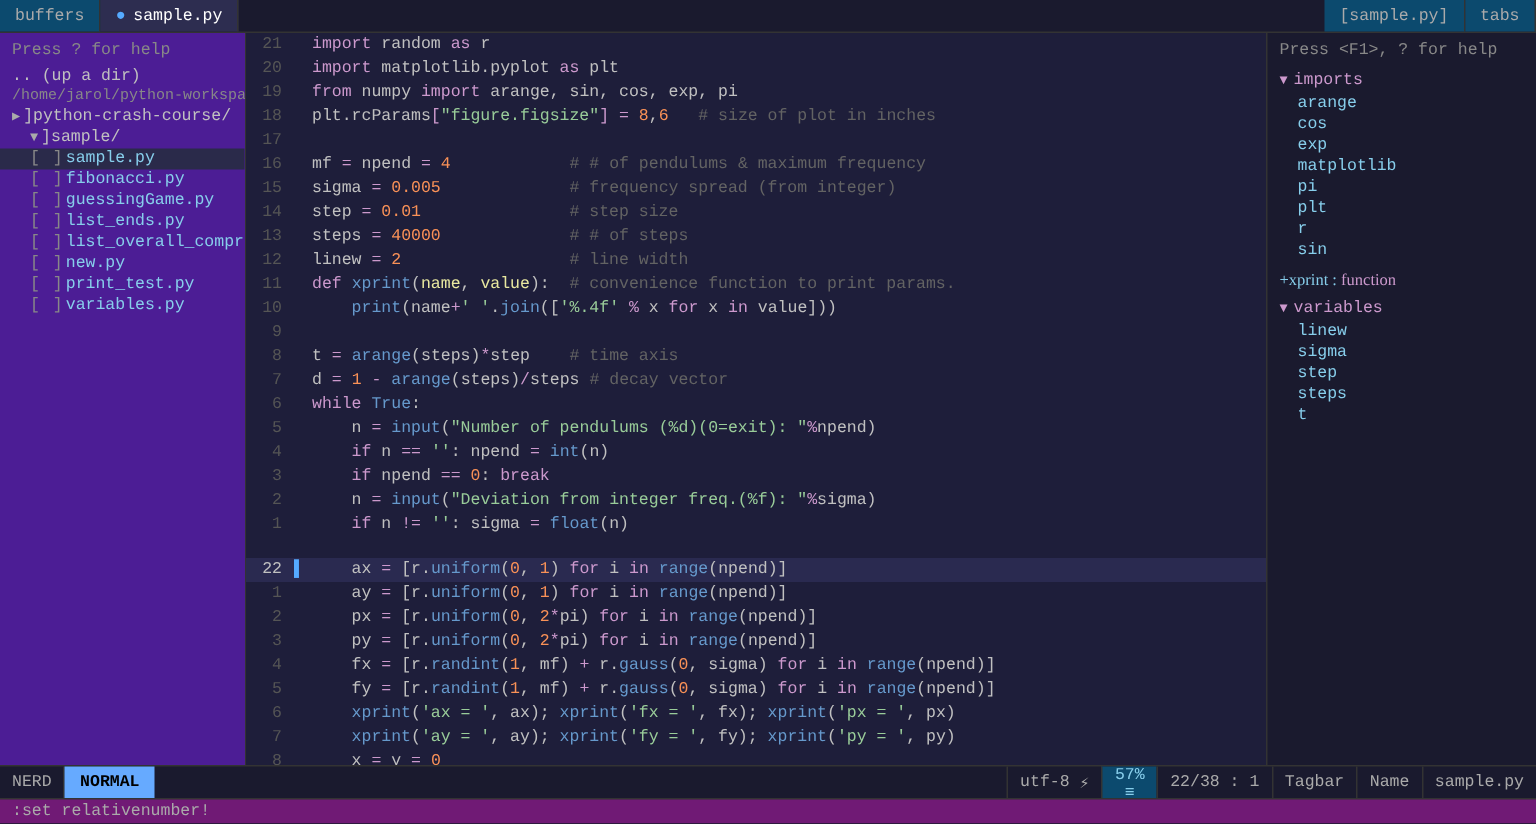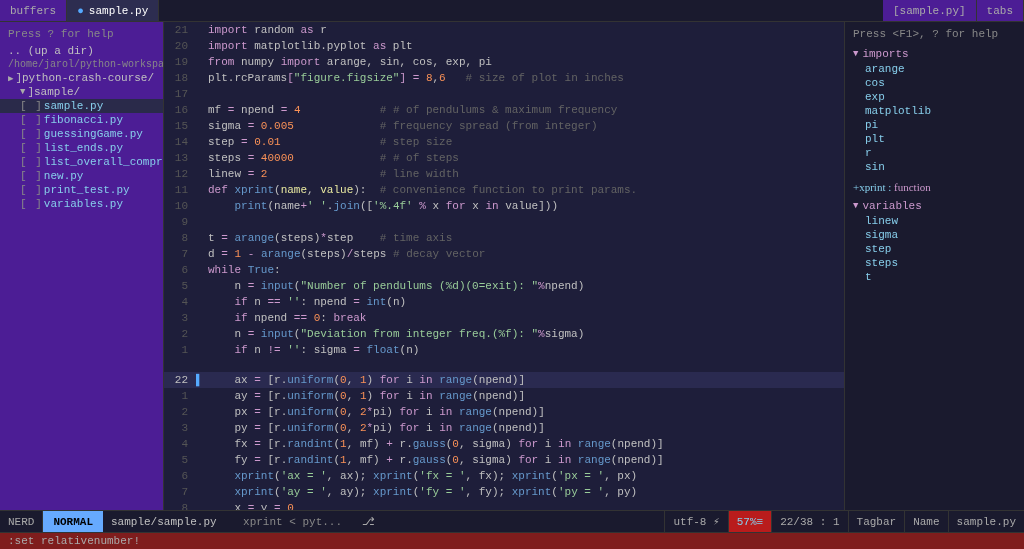--- a/index.html
+++ b/index.html
@@ -22,21 +22,21 @@
       height: 22px;
       align-items: center;
       border-bottom: 1px solid #333;
       flex-shrink: 0;
     }
     .tab-item {
       padding: 2px 10px;
       font-size: 11px;
       cursor: pointer;
       color: #aaa;
-      background: #4c1d95;
+      background: #0c4a6e;
       border-right: 1px solid #333;
       height: 100%;
       display: flex;
       align-items: center;
       gap: 5px;
     }
     .tab-item.active {
       background: #2d2d50;
       color: #fff;
     }
@@ -195,24 +195,24 @@
       align-items: center;
       height: 100%;
     }
     .status-seg {
       padding: 0 8px;
       border-left: 1px solid #333;
       height: 100%;
       display: flex;
       align-items: center;
     }
-    .status-seg.accent { background: #b91c1c; color: #87ceeb; }
+    .status-seg.accent { background: #0c4a6e; color: #87ceeb; flex-direction: column; }
 
     .cmd-line {
-      background: #7f1d1d;
+      background: #701a75;
       color: #aaa;
       font-size: 11px;
       padding: 2px 8px;
       border-top: 1px solid #333;
       flex-shrink: 0;
     }
   </style>
 </head>
 <body>
 
@@ -498,27 +498,20 @@
     <div class="right-item">step</div>
     <div class="right-item">steps</div>
     <div class="right-item">t</div>
   </div>
 </div>
 
 <div class="status-bar">
   <div class="status-nerd">NERD</div>
   <div style="width:1px;background:#333;height:100%;"></div>
   <div class="status-mode" style="background:#6af;color:#000;">NORMAL</div>
-  <div class="status-file">
-    <span>sample/sample.py</span>
-    &nbsp;&nbsp;
-    <span style="color:#888;">xprint &lt; pyt...</span>
-    &nbsp;
-    <span style="color:#aaa;">⎇</span>
-  </div>
   <div class="status-right">
     <div class="status-seg">
       <span>utf-8</span>
       &nbsp;<span>⚡</span>
     </div>
     <div class="status-seg accent">
       <span>57%</span>
       <span> ≡</span>
     </div>
     <div class="status-seg">

